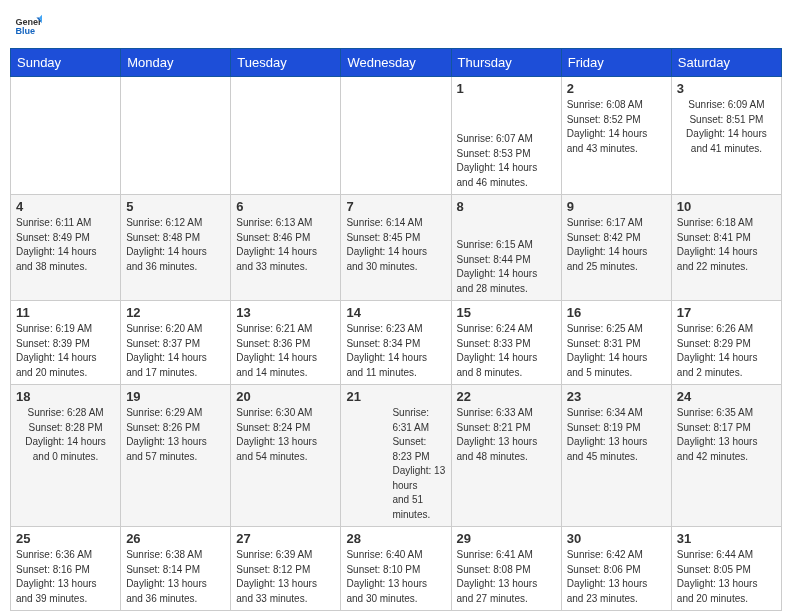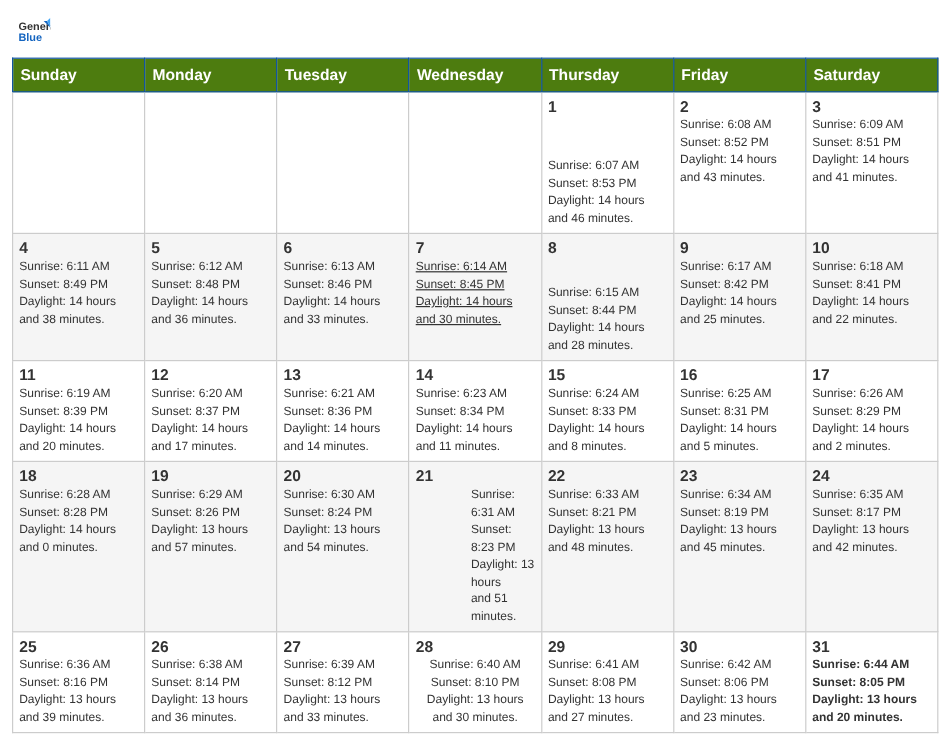--- a/index.html
+++ b/index.html
@@ -38,26 +38,26 @@
     .location {
       font-size: 16px;
       color: #555;
     }
     .calendar-table {
       width: 100%;
       border-collapse: collapse;
       border: 1px solid #ccc;
     }
     .calendar-table th {
-      background-color: #4d7c0f;
+      background-color: #1d4ed8;
       color: #fff;
       text-align: left;
       padding: 6px 6px;
       font-size: 13px;
-      font-weight: bold;
+      font-weight: normal;
       border: 1px solid #1255a0;
     }
     .calendar-table td {
       vertical-align: top;
       border: 1px solid #ccc;
       padding: 4px 5px;
       width: calc(100% / 7);
       min-height: 70px;
       font-size: 10.5px;
       color: #333;
@@ -124,21 +124,21 @@
         </td>
         <td>
           <div class="day-number">2</div>
           <div class="day-info" style="white-space: pre-line;">Sunrise: 6:08 AM
 Sunset: 8:52 PM
 Daylight: 14 hours
 and 43 minutes.</div>
         </td>
         <td>
           <div class="day-number">3</div>
-          <div class="day-info" style="white-space: pre-line;">Sunrise: 6:09 AM
+          <div class="day-info" style="white-space: pre-line; text-align: center;">Sunrise: 6:09 AM
 Sunset: 8:51 PM
 Daylight: 14 hours
 and 41 minutes.</div>
         </td>
       </tr>
       <tr>
         <td>
           <div class="day-number">4</div>
           <div class="day-info" style="white-space: pre-line;">Sunrise: 6:11 AM
 Sunset: 8:49 PM
@@ -154,21 +154,21 @@
         </td>
         <td>
           <div class="day-number">6</div>
           <div class="day-info" style="white-space: pre-line;">Sunrise: 6:13 AM
 Sunset: 8:46 PM
 Daylight: 14 hours
 and 33 minutes.</div>
         </td>
         <td>
           <div class="day-number">7</div>
-          <div class="day-info" style="white-space: pre-line; text-decoration: underline;">Sunrise: 6:14 AM
+          <div class="day-info" style="white-space: pre-line;">Sunrise: 6:14 AM
 Sunset: 8:45 PM
 Daylight: 14 hours
 and 30 minutes.</div>
         </td>
         <td>
           <div class="day-number">8</div>
           <div class="day-info" style="white-space: pre-line; margin-top: 24px;">Sunrise: 6:15 AM
 Sunset: 8:44 PM
 Daylight: 14 hours
 and 28 minutes.</div>
@@ -235,21 +235,21 @@
           <div class="day-number">17</div>
           <div class="day-info" style="white-space: pre-line;">Sunrise: 6:26 AM
 Sunset: 8:29 PM
 Daylight: 14 hours
 and 2 minutes.</div>
         </td>
       </tr>
       <tr>
         <td>
           <div class="day-number">18</div>
-          <div class="day-info" style="white-space: pre-line;">Sunrise: 6:28 AM
+          <div class="day-info" style="white-space: pre-line; text-align: center;">Sunrise: 6:28 AM
 Sunset: 8:28 PM
 Daylight: 14 hours
 and 0 minutes.</div>
         </td>
         <td>
           <div class="day-number">19</div>
           <div class="day-info" style="white-space: pre-line;">Sunrise: 6:29 AM
 Sunset: 8:26 PM
 Daylight: 13 hours
 and 57 minutes.</div>
@@ -307,41 +307,41 @@
         </td>
         <td>
           <div class="day-number">27</div>
           <div class="day-info" style="white-space: pre-line;">Sunrise: 6:39 AM
 Sunset: 8:12 PM
 Daylight: 13 hours
 and 33 minutes.</div>
         </td>
         <td>
           <div class="day-number">28</div>
-          <div class="day-info" style="white-space: pre-line; text-align: center;">Sunrise: 6:40 AM
+          <div class="day-info" style="white-space: pre-line;">Sunrise: 6:40 AM
 Sunset: 8:10 PM
 Daylight: 13 hours
 and 30 minutes.</div>
         </td>
         <td>
           <div class="day-number">29</div>
           <div class="day-info" style="white-space: pre-line;">Sunrise: 6:41 AM
 Sunset: 8:08 PM
 Daylight: 13 hours
 and 27 minutes.</div>
         </td>
         <td>
           <div class="day-number">30</div>
           <div class="day-info" style="white-space: pre-line;">Sunrise: 6:42 AM
 Sunset: 8:06 PM
 Daylight: 13 hours
 and 23 minutes.</div>
         </td>
         <td>
           <div class="day-number">31</div>
-          <div class="day-info" style="white-space: pre-line; font-weight: bold;">Sunrise: 6:44 AM
+          <div class="day-info" style="white-space: pre-line;">Sunrise: 6:44 AM
 Sunset: 8:05 PM
 Daylight: 13 hours
 and 20 minutes.</div>
         </td>
       </tr>
     </tbody>
 </table>
 
 </body></html>

